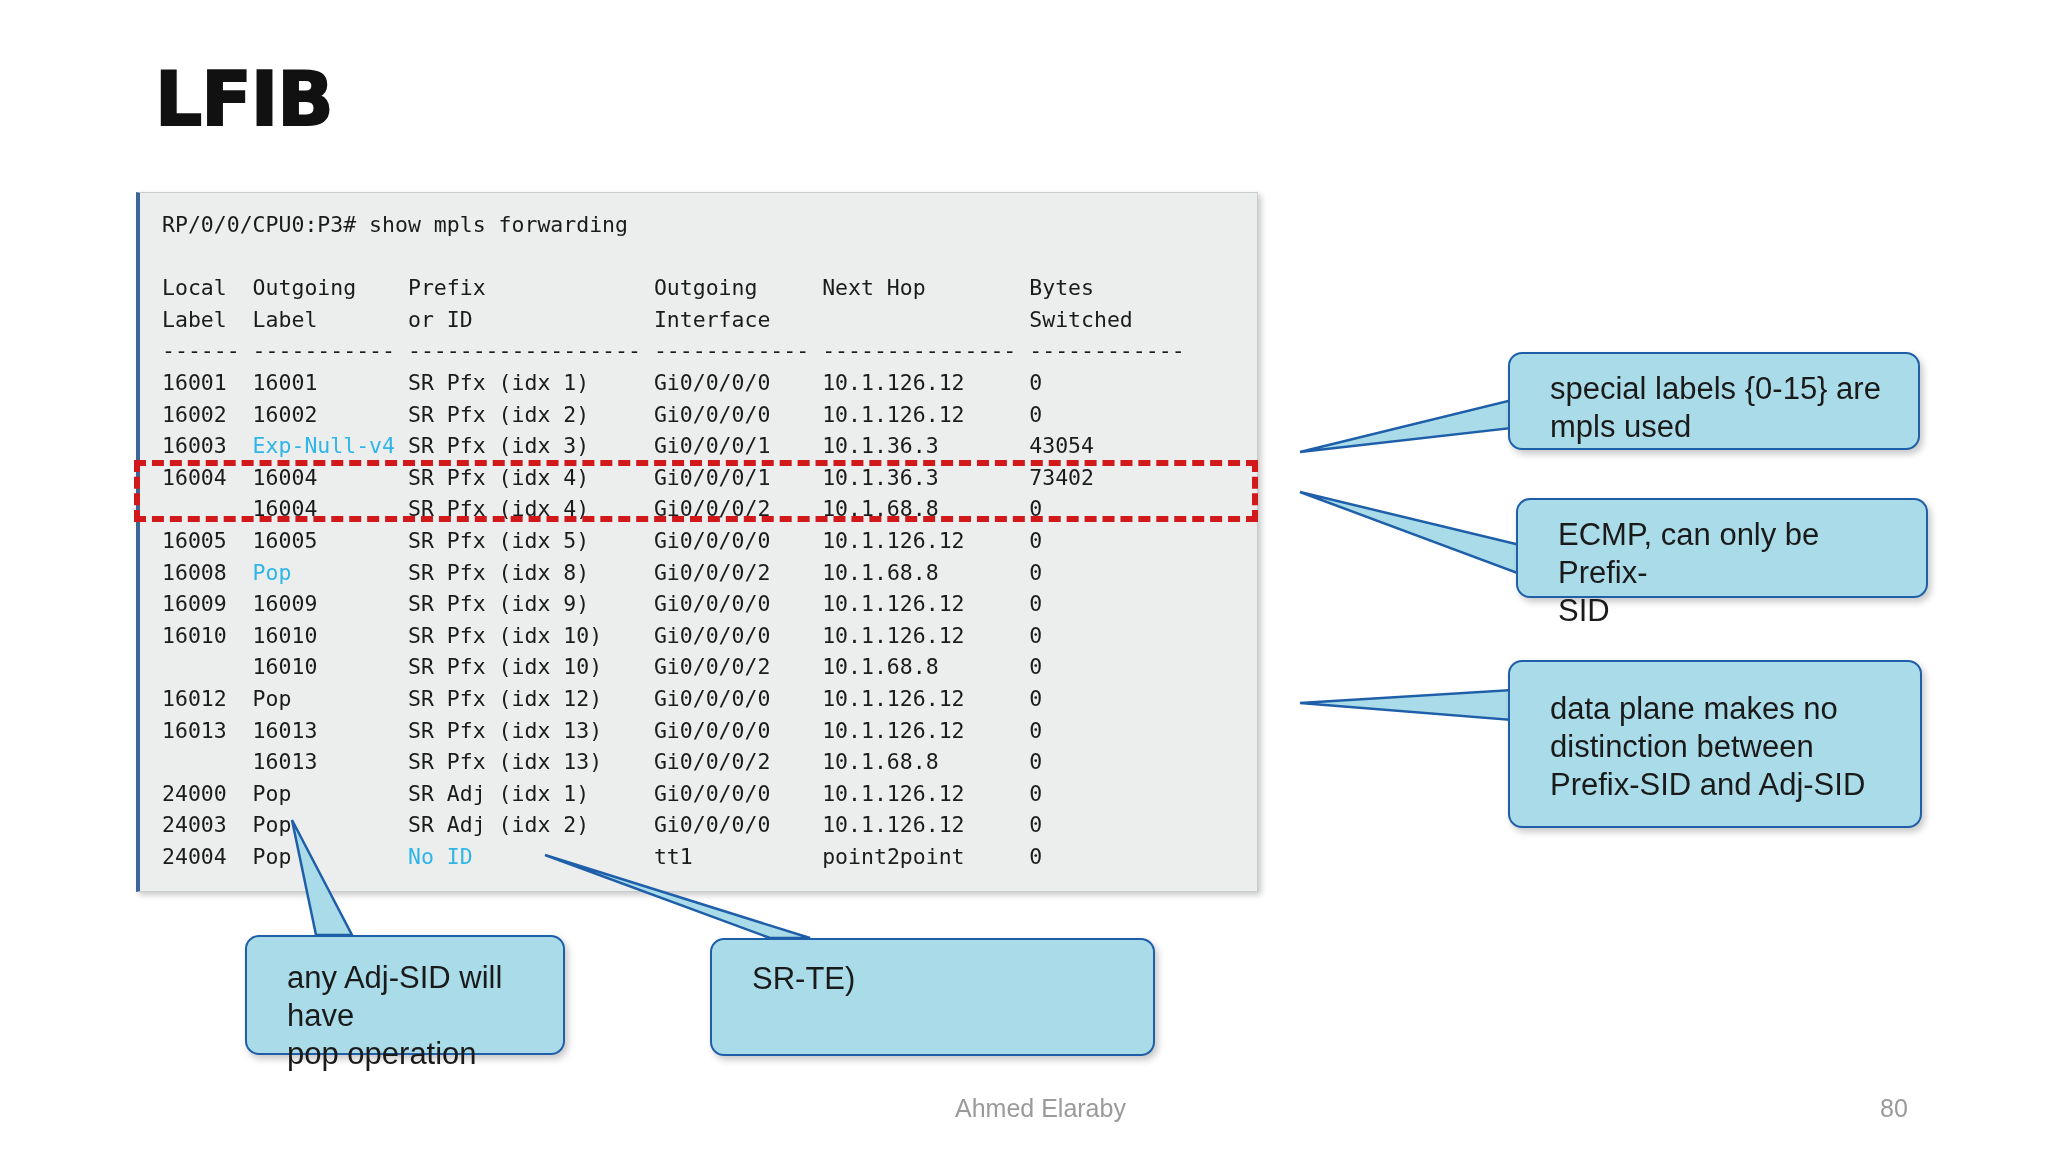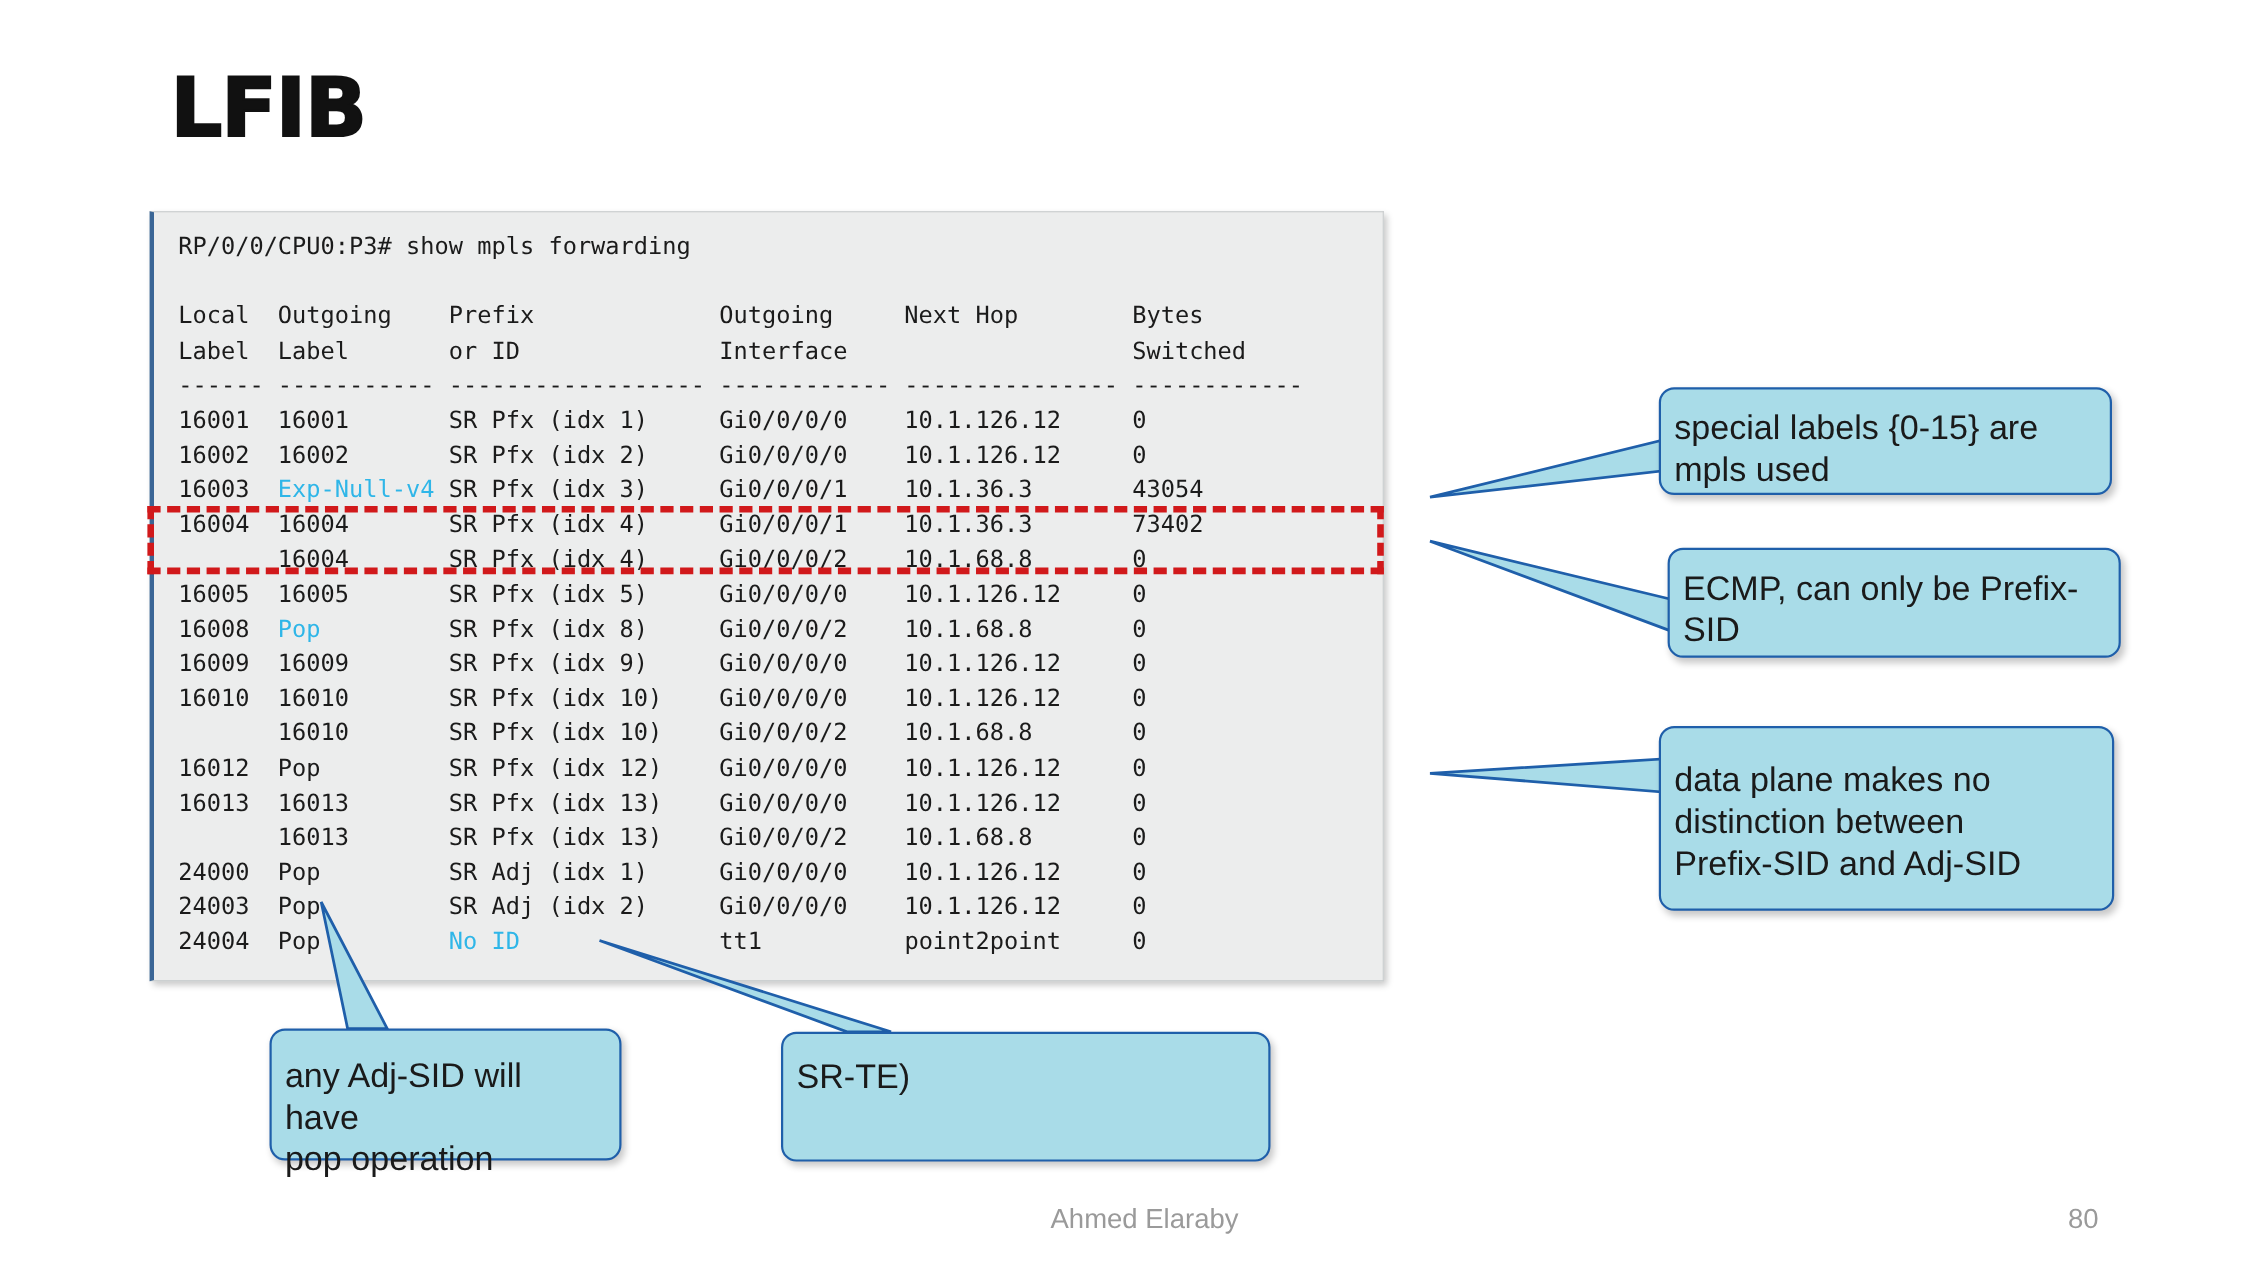--- a/index.html
+++ b/index.html
@@ -65,21 +65,21 @@
     position:absolute;
     background:#a9dce8;
     border:2.5px solid #1f5faa;
     border-radius:14px;
     box-sizing:border-box;
     box-shadow:3px 4px 7px rgba(0,0,0,.22);
     color:#1a1a1a;
     font-family:"Liberation Sans", sans-serif;
     font-size:31px;
     line-height:38px;
-    padding:16px 22px 14px 12px;
+    padding:16px 22px 14px 40px;
   }
   .callout span{display:block;}
 
   
   .footer-author{
     position:absolute;
     left:955px; top:1094px;
     font-size:25px;
     color:#9a9a9a;
   }

